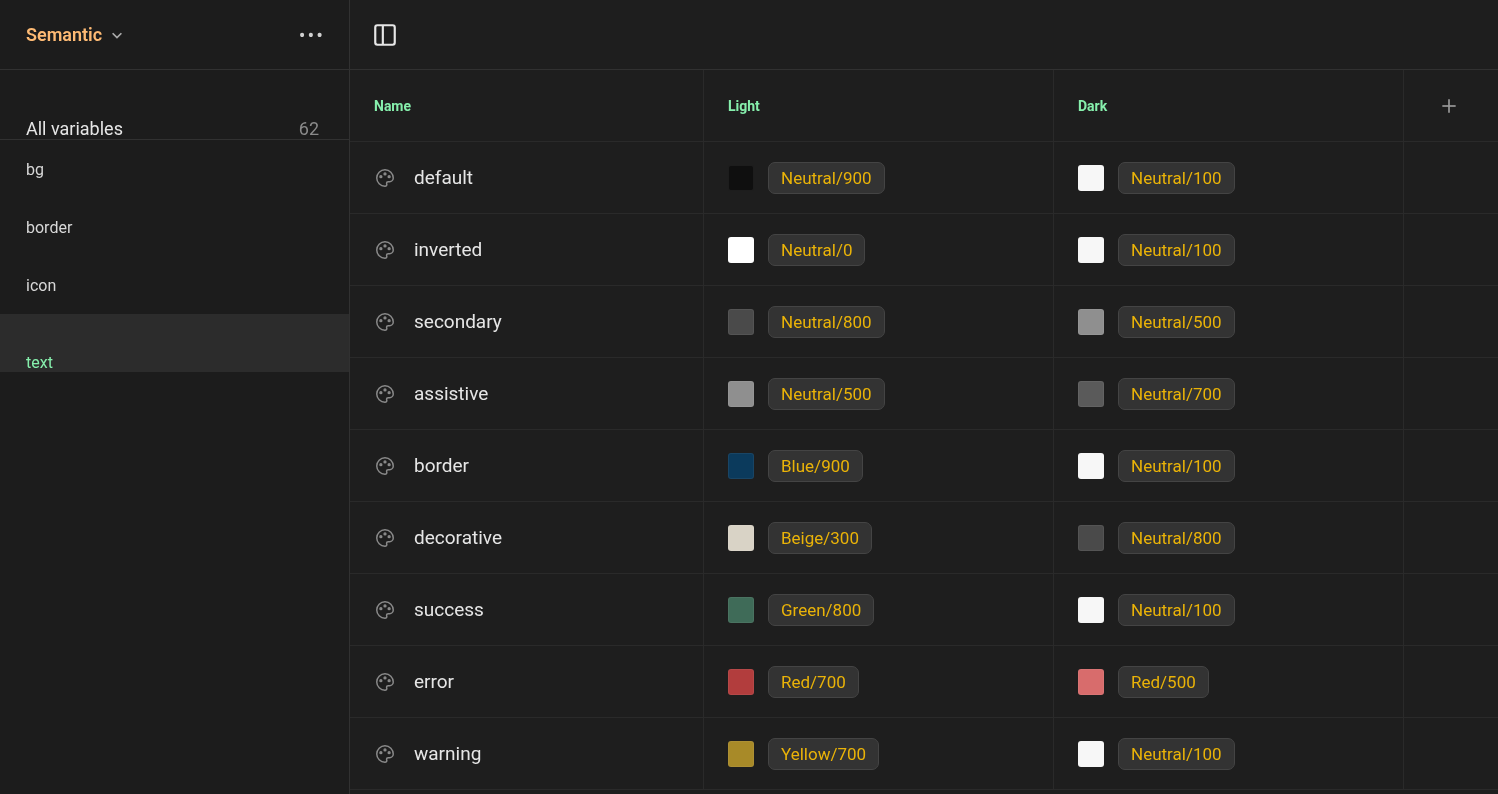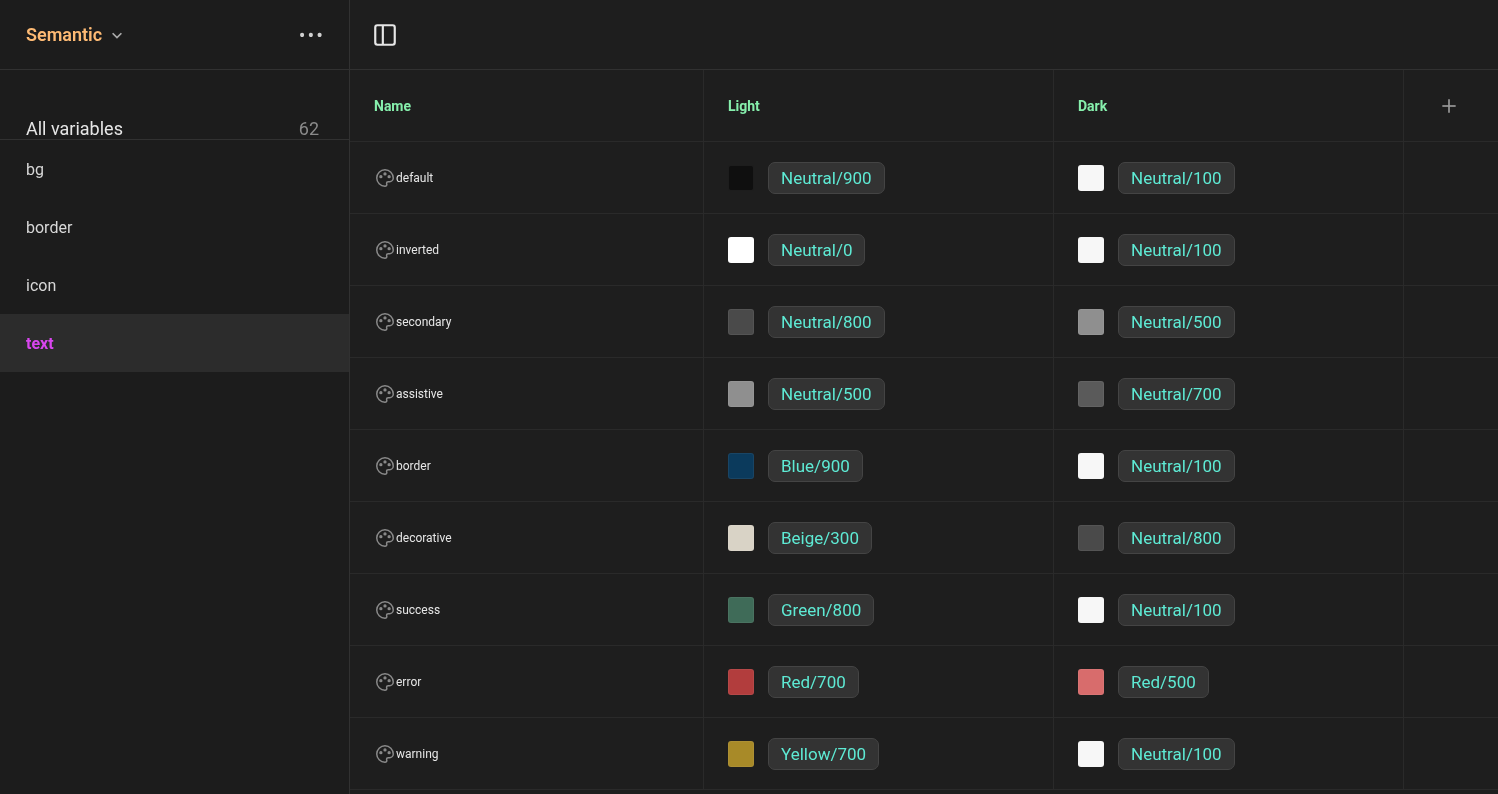--- a/index.html
+++ b/index.html
@@ -80,22 +80,23 @@
     height: 58px;
     display: flex;
     align-items: center;
     padding: 0 26px;
     font-size: 16px;
     color: #d8d8d8;
     cursor: pointer;
   }
   .group-item.active {
     background: #2c2c2c;
-    color: #d946ef;
-    font-weight: 700;
+    color: #86efac;
+    font-weight: 400;
+    align-items: flex-end;
   }
   
   .main {
     flex: 1;
     display: flex;
     flex-direction: column;
     background: #1e1e1e;
     min-width: 0;
   }
   .toolbar {
@@ -137,21 +138,22 @@
   }
   .head .add-col {
     justify-content: center;
     cursor: pointer;
   }
   .plus-icon {
     width: 20px; height: 20px;
     stroke: #9a9a9a; stroke-width: 2; fill: none;
   }
   .name-cell {
-    font-size: 12px;
+    gap: 18px;
+    font-size: 19px;
     color: #e6e6e6;
   }
   .palette-icon {
     width: 22px; height: 22px;
     stroke: #8a8a8a; stroke-width: 1.6; fill: none;
     flex-shrink: 0;
   }
   .value-cell {
     gap: 14px;
   }
@@ -160,21 +162,21 @@
     border-radius: 3px;
     border: 1px solid rgba(255,255,255,0.06);
     flex-shrink: 0;
   }
   .chip {
     background: #333333;
     border: 1px solid #444;
     border-radius: 7px;
     padding: 5px 12px;
     font-size: 17px;
-    color: #5eead4;
+    color: #eab308;
     white-space: nowrap;
   }
 </style>
 </head>
 <body>
 
 <div class="app">
 
   <aside class="sidebar">
     <div class="sidebar-header">

